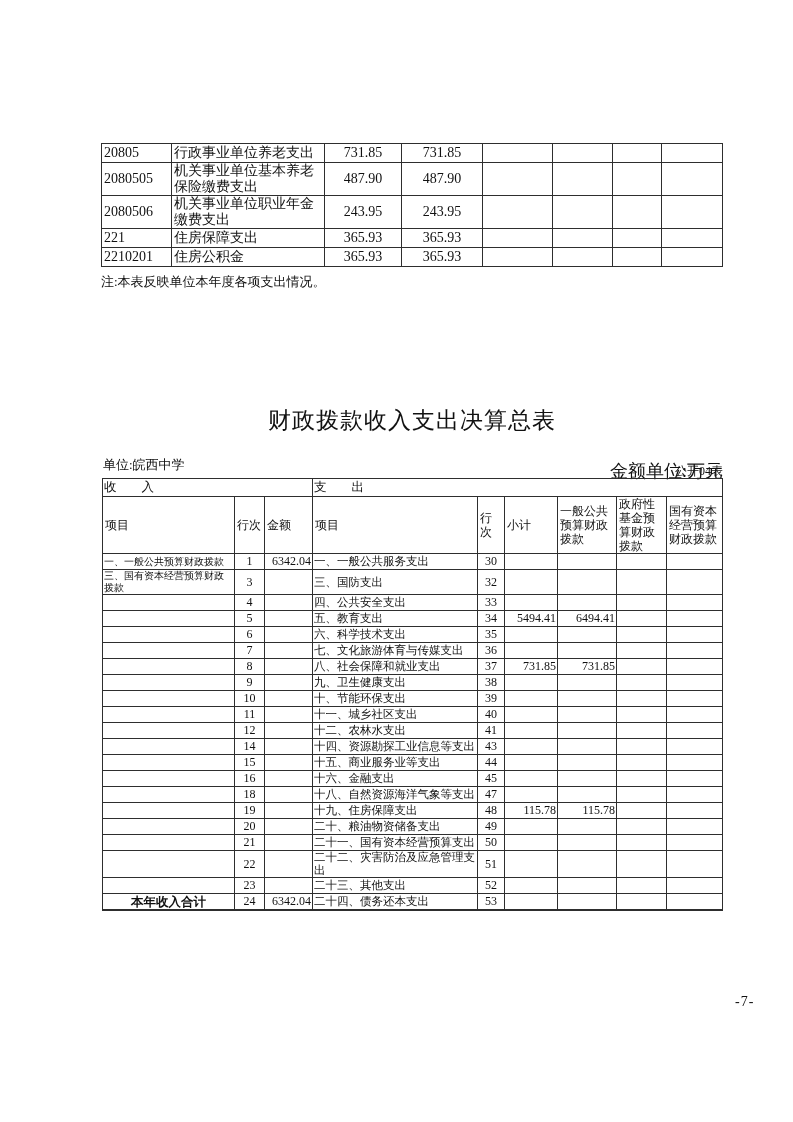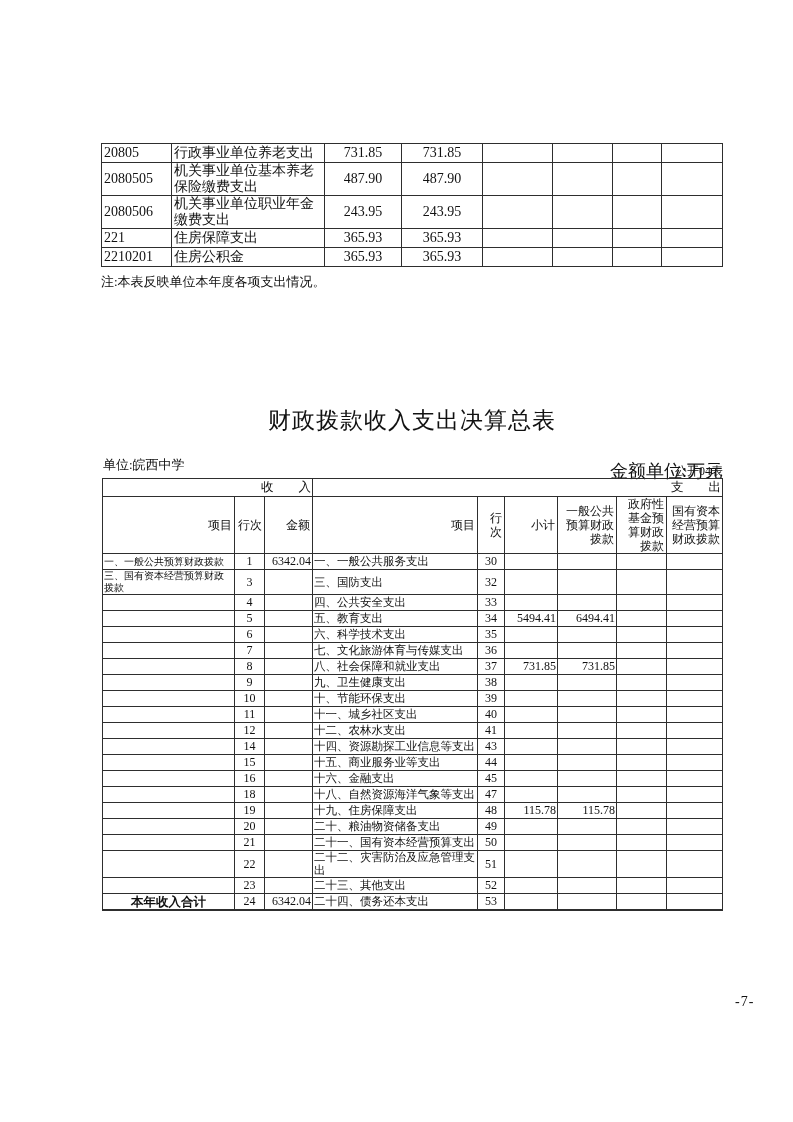--- a/index.html
+++ b/index.html
@@ -26,21 +26,21 @@
   
   .title { position: absolute; left: 101px; top: 405px; width: 622px; text-align: center;
            font-size: 23px; font-weight: normal; letter-spacing: 1px; }
   .table-code { position: absolute; right: 70px; top: 463px; font-size: 12px; }
   .org-line { position: absolute; left: 103px; top: 456px; font-size: 13px; }
   .amount-unit { position: absolute; right: 70px; top: 459px; font-size: 18px; }
 
   
   .main-block { position: absolute; left: 102px; top: 478px; }
   .main-table { width: 621px; font-size: 12px; border-bottom: 2px solid #2e2e2e; }
-  .main-table thead td { text-align: right; }
+  .main-table thead td { text-align: left; }
   .sec-row td { height: 15px; font-size: 12.5px; }
   .hdr-row td { height: 50px; line-height: 14px; word-break: break-all; padding: 0 2px; }
   .lanci-row td { height: 15px; }
   .main-table tbody td { height: 15px; line-height: 13px; }
   .main-table tbody td.c0 { text-align: left; font-size: 10px; line-height: 12px; word-break: break-all; }
   .main-table tbody td.c1, .main-table tbody td.c4 { text-align: center; }
   .main-table tbody td.c2, .main-table tbody td.c5, .main-table tbody td.c6,
   .main-table tbody td.c7, .main-table tbody td.c8 { text-align: right; padding-right: 1px; }
   .main-table tbody td.c3 { text-align: left; font-size: 11.5px; word-break: break-all; }
   .main-table tbody tr:last-child td.c0 { font-weight: bold; text-align: center; font-size: 12.5px; }

